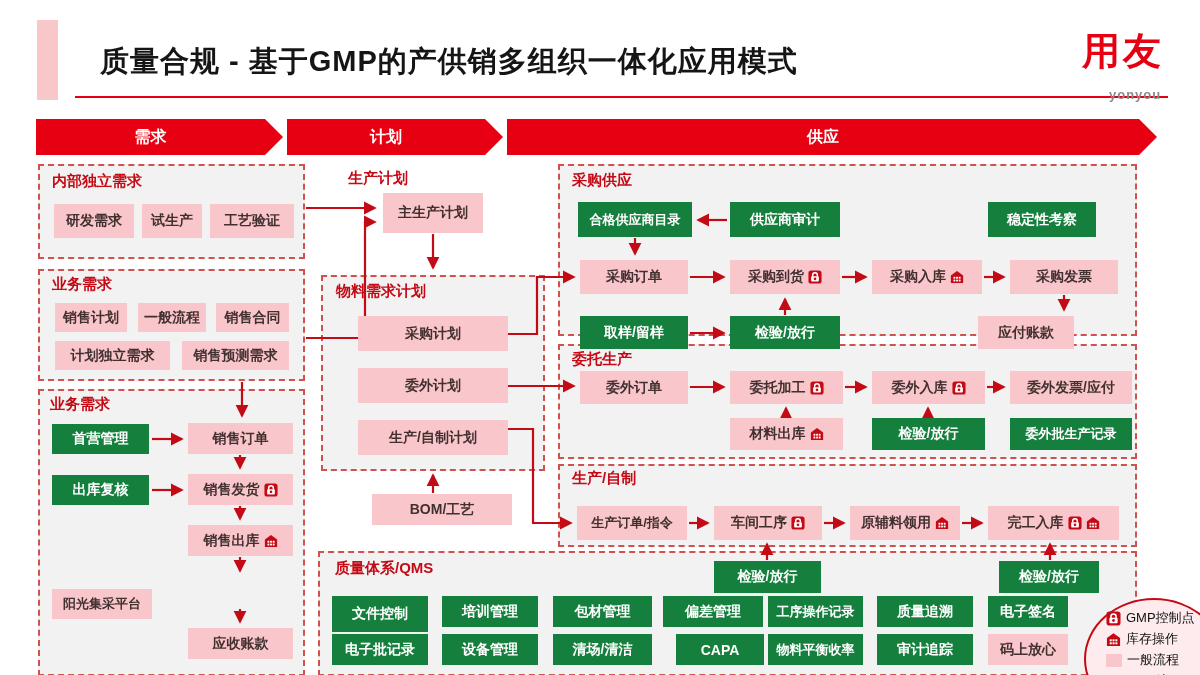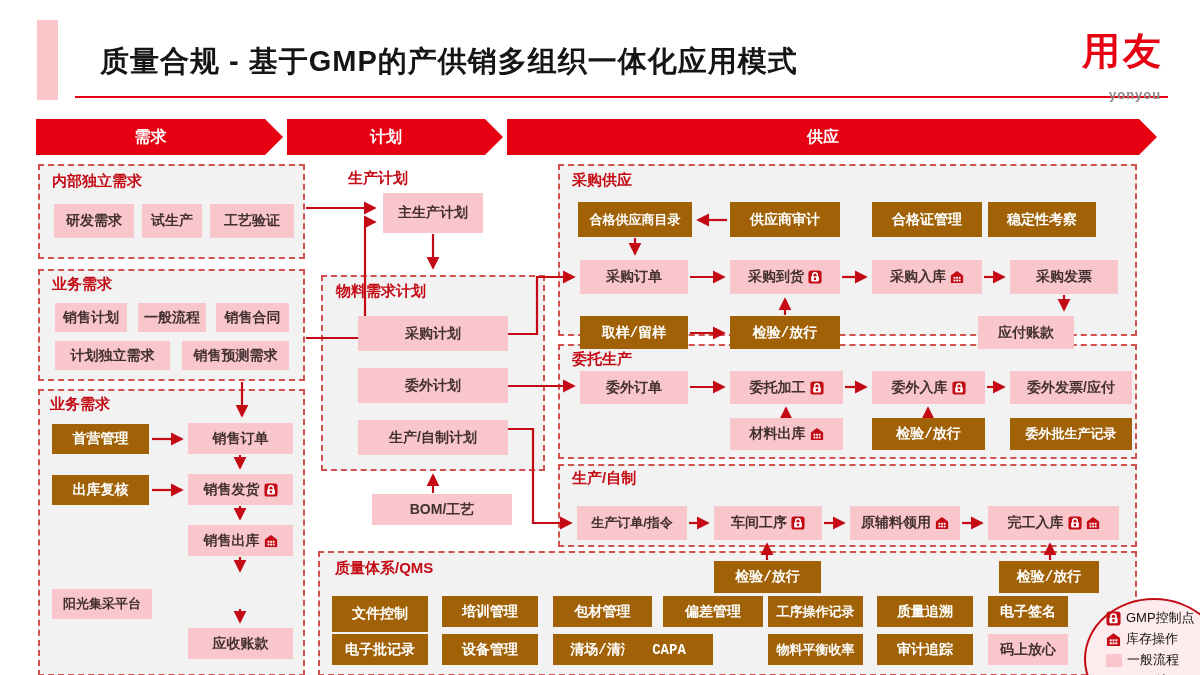--- a/index.html
+++ b/index.html
@@ -15,21 +15,21 @@
   .banner{position:absolute;top:103px;height:36px;background:#e60012;color:#fff;
           font-size:16px;font-weight:bold;line-height:36px;text-align:center;padding-right:18px;box-sizing:border-box;
           clip-path:polygon(0 0,calc(100% - 18px) 0,100% 50%,calc(100% - 18px) 100%,0 100%);}
   
   .panel{position:absolute;background:#f2f2f2;border:2px dashed #d0514e;box-sizing:border-box;z-index:1;}
   .sec-title{position:absolute;color:#c40a15;font-weight:bold;font-size:15px;z-index:4;white-space:nowrap;}
   
   .bx{position:absolute;display:flex;align-items:center;justify-content:center;gap:4px;
       font-size:14px;font-weight:bold;box-sizing:border-box;z-index:3;white-space:nowrap;text-align:center;}
   .pk{background:#f9c6cb;color:#423030;}
-  .rd{background:#a16207;color:#ffffff;font-family:Liberation Mono, monospace;}
+  .rd{background:#15803d;color:#ffffff;}
   .ic{width:14px;height:14px;flex:none;}
   
   #wires{position:absolute;left:0;top:0;width:1200px;height:675px;z-index:2;pointer-events:none;}
   
   .legend{position:absolute;left:1084px;top:582px;width:140px;height:122px;background:#fdebed;
           border:2px solid #c40a15;border-radius:50%;z-index:6;box-sizing:border-box;
           display:flex;flex-direction:column;gap:3px;padding:9px 0 0 20px;}
   .lg-row{display:flex;align-items:center;gap:5px;font-size:13px;color:#111;white-space:nowrap;}
   .lg-row .ic{width:15px;height:15px;}
   .sw{display:inline-block;width:16px;height:13px;flex:none;}
@@ -153,23 +153,20 @@
     </div>
 
   <div class="panel" style="left:558px;top:148px;width:579px;height:172px"></div>
   <div class="sec-title" style="left:572px;top:155px">采购供应</div>
   <div class="bx rd" style="left:578px;top:186px;width:114px;height:35px;font-size:13px">
       <span>合格供应商目录</span>
     </div>
   <div class="bx rd" style="left:730px;top:186px;width:110px;height:35px">
       <span>供应商审计</span>
     </div>
-  <div class="bx rd" style="left:872px;top:186px;width:110px;height:35px">
-      <span>合格证管理</span>
-    </div>
   <div class="bx rd" style="left:988px;top:186px;width:108px;height:35px">
       <span>稳定性考察</span>
     </div>
   <div class="bx pk" style="left:580px;top:244px;width:108px;height:34px">
       <span>采购订单</span>
     </div>
   <div class="bx pk" style="left:730px;top:244px;width:110px;height:34px">
       <span>采购到货</span>
       <svg class="ic">
         <use href="#sym-lock"></use>
@@ -285,21 +282,21 @@
     </div>
   <div class="bx rd" style="left:332px;top:618px;width:96px;height:31px">
       <span>电子批记录</span>
     </div>
   <div class="bx rd" style="left:442px;top:618px;width:96px;height:31px">
       <span>设备管理</span>
     </div>
   <div class="bx rd" style="left:553px;top:618px;width:99px;height:31px">
       <span>清场/清洁</span>
     </div>
-  <div class="bx rd" style="left:625px;top:618px;width:88px;height:31px">
+  <div class="bx rd" style="left:676px;top:618px;width:88px;height:31px">
       <span>CAPA</span>
     </div>
   <div class="bx rd" style="left:768px;top:618px;width:95px;height:31px;font-size:13px">
       <span>物料平衡收率</span>
     </div>
   <div class="bx rd" style="left:877px;top:618px;width:96px;height:31px">
       <span>审计追踪</span>
     </div>
   <div class="bx pk" style="left:988px;top:618px;width:80px;height:31px">
       <span>码上放心</span>

